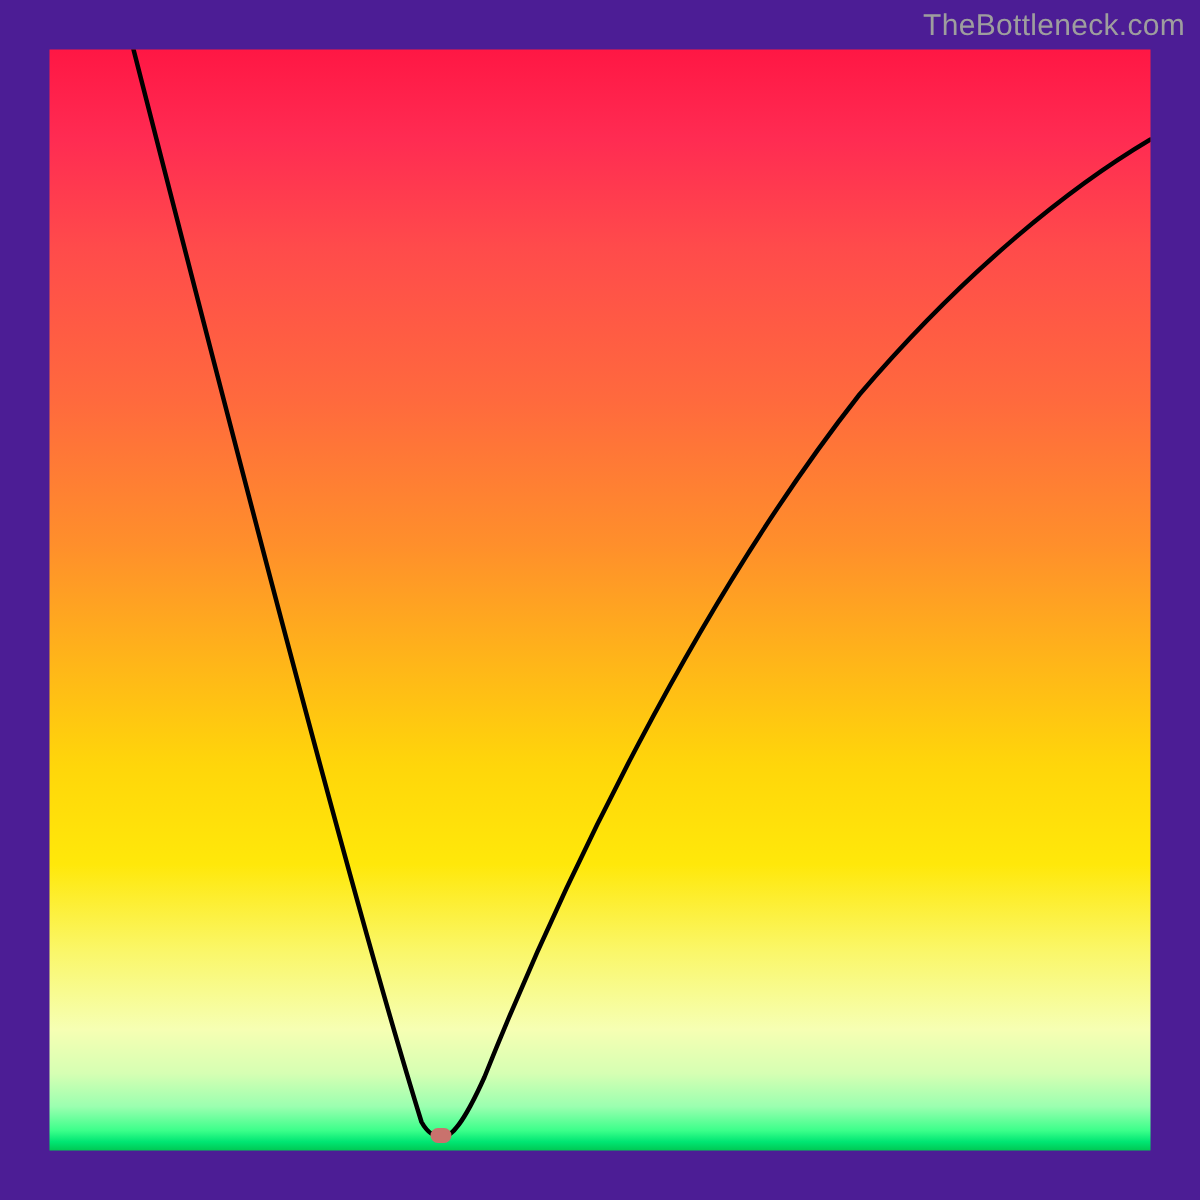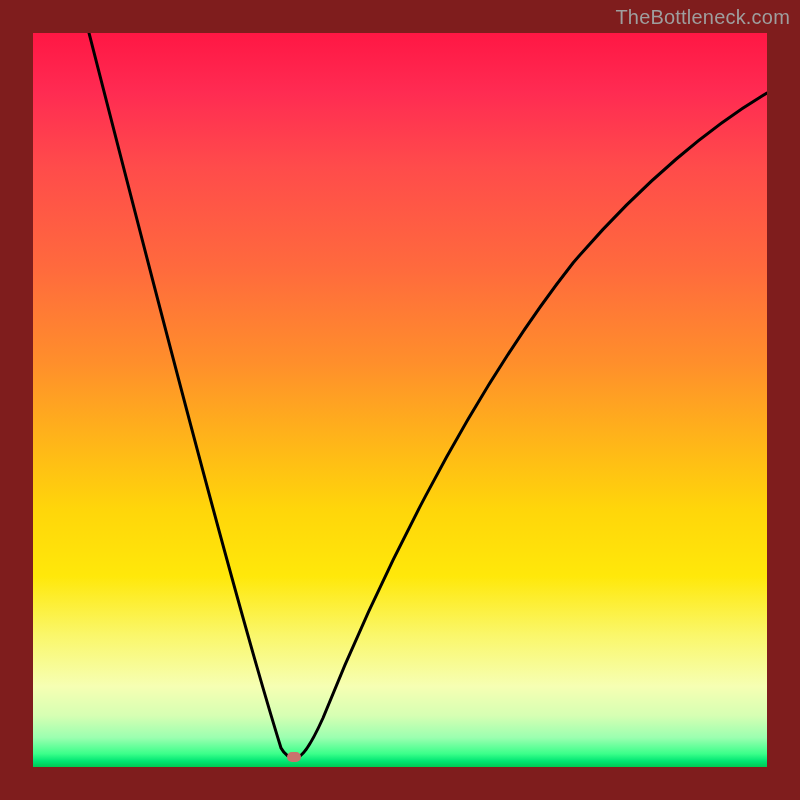--- a/index.html
+++ b/index.html
@@ -8,21 +8,21 @@
     width: 800px;
     height: 800px;
     background: #000;
     font-family: Arial, Helvetica, sans-serif;
     overflow: hidden;
   }
   .stage {
     position: relative;
     width: 800px;
     height: 800px;
-    background: #7f1d1d;
+    background: #4c1d95;
   }
   .plot-area {
     position: absolute;
     left: 33px;
     top: 33px;
     width: 734px;
     height: 734px;
     
     background: linear-gradient(
       to bottom,

